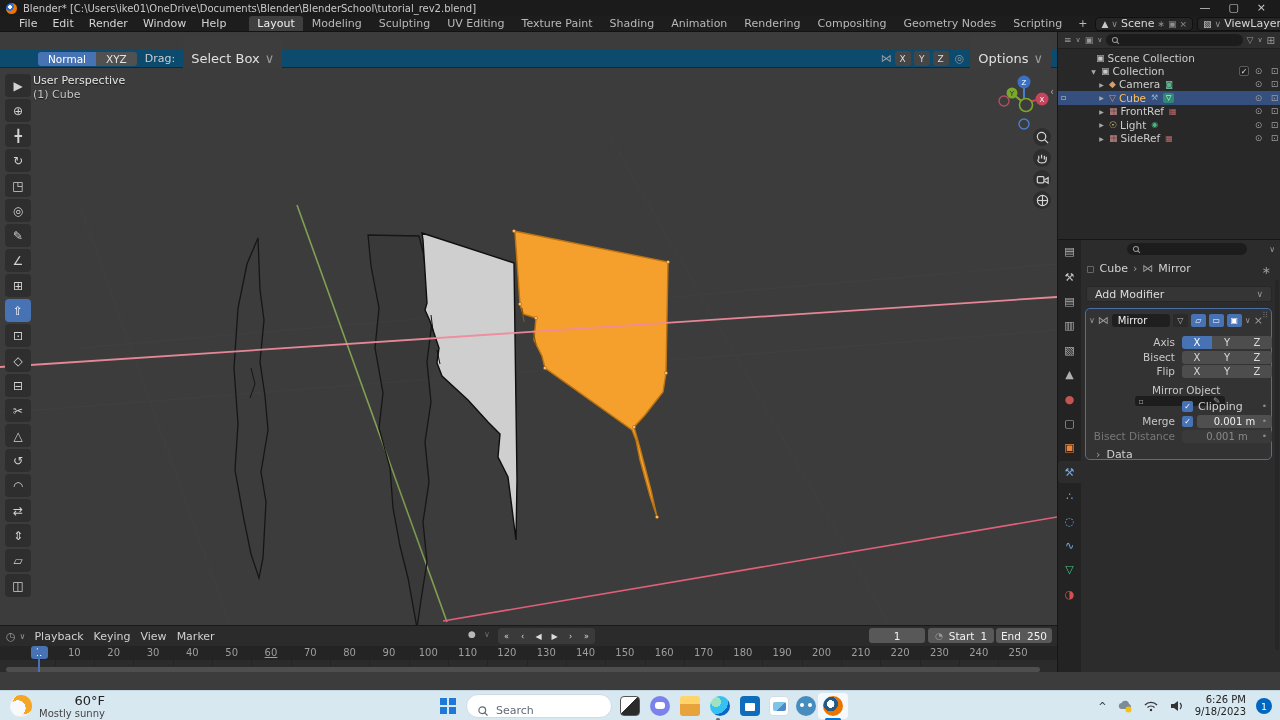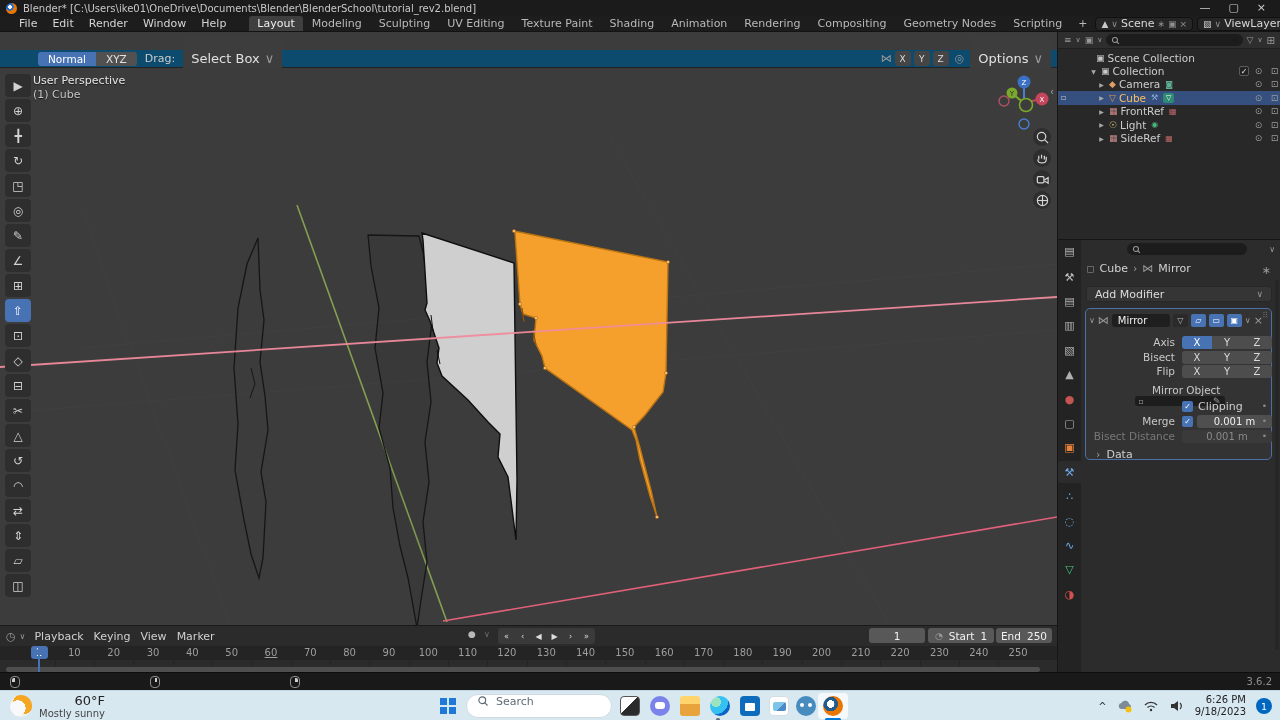--- a/index.html
+++ b/index.html
@@ -122,21 +122,21 @@
   #version { position:absolute; right:8px; top:3px; color:#8f8f8f; font-size:10px; }
 
   
   #taskbar { left:0; top:690px; width:1280px; height:30px; background:#d8e8f1; border-top:1px solid #c3d6e2; }
   #weather { position:absolute; left:10px; top:2px; display:flex; gap:7px; align-items:center; color:#333; }
   #weather .wico { width:22px; height:22px; border-radius:50%; background:radial-gradient(circle at 35% 60%, #f7f9fb 0 40%, rgba(0,0,0,0) 41%), radial-gradient(circle at 60% 40%, #f5a623 0 55%, #f0efec 56%); }
   #weather .t1 { font-size:13px; color:#222;text-align:right; }
   #weather .t2 { font-size:10px; color:#444; }
   #startbtn { position:absolute; left:440px; top:7px; width:16px; height:16px; display:grid; grid-template-columns:7px 7px; grid-template-rows:7px 7px; gap:2px; }
   #startbtn i { background:#1e78d7; }
-  #tb-search { position:absolute; left:466px; top:3px; width:146px; height:24px; background:#fff; border:1px solid #cfdbe3; border-radius:12px; display:flex; align-items:flex-start; gap:7px; padding:0 10px; color:#5f6b76; }
+  #tb-search { position:absolute; left:466px; top:3px; width:146px; height:24px; background:#fff; border:1px solid #cfdbe3; border-radius:12px; display:flex; align-items:flex-end; gap:7px; padding:0 10px; color:#5f6b76; }
   .tbicon { position:absolute; top:5px; width:20px; height:20px; border-radius:4px; }
   #ic-taskview { background:linear-gradient(135deg,#fff 0 45%, #2b2b2b 46%); border:1px solid #555; }
   #ic-chat { background:#7b83eb; border-radius:50%; }
   #ic-chat::after{ content:""; position:absolute; left:5px; top:6px; width:10px; height:7px; background:#fff; border-radius:3px; }
   #ic-folder { background:linear-gradient(#ffd46b 0 40%, #e8a33d 41%); border-radius:3px; }
   #ic-edge { background:radial-gradient(circle at 30% 30%, #9be3c1 0 25%, #35c1f1 26% 60%, #0b66c3 61%); border-radius:50%; }
   #ic-store { background:#0f6cbd; border-radius:4px; }
   #ic-store::after { content:""; position:absolute; left:5px; top:7px; width:10px; height:8px; background:#fff; border-radius:1px; }
   #ic-photos { background:#fff; border:1px solid #d6dde2; }
   #ic-photos::after { content:""; position:absolute; left:3px; top:5px; width:13px; height:9px; background:linear-gradient(135deg,#7ec3e8 0 55%, #4b89c8 56%); border-radius:2px; }
@@ -627,32 +627,20 @@
         </div>
         <div class="prow" style="top:138px;">
           <span class="dim" style="margin-left:10px;">›</span>
           <span style="margin-left:6px;">Data</span>
         </div>
       </div>
       <div id="prop-scroll"></div>
     </div>
   </div>
 
-  <div id="statusbar" class="abs">
-    <span class="mouse" style="left:10px;">
-        <i style="left:1px;top:1px;width:3px;height:4px;border-radius:2px 0 0 0;"></i>
-      </span>
-    <span class="mouse" style="left:150px;">
-        <i style="left:3.5px;top:1px;width:2px;height:4px;"></i>
-      </span>
-    <span class="mouse" style="left:290px;">
-        <i style="right:1px;top:1px;width:3px;height:4px;border-radius:0 2px 0 0;"></i>
-      </span>
-    <span id="version">3.6.2</span>
-  </div>
 
   <div id="taskbar" class="abs">
     <div id="weather">
       <span class="wico"></span>
       <span>
         <div class="t1">60°F</div>
         <div class="t2">Mostly sunny</div>
       </span>
     </div>
     <span id="startbtn">

